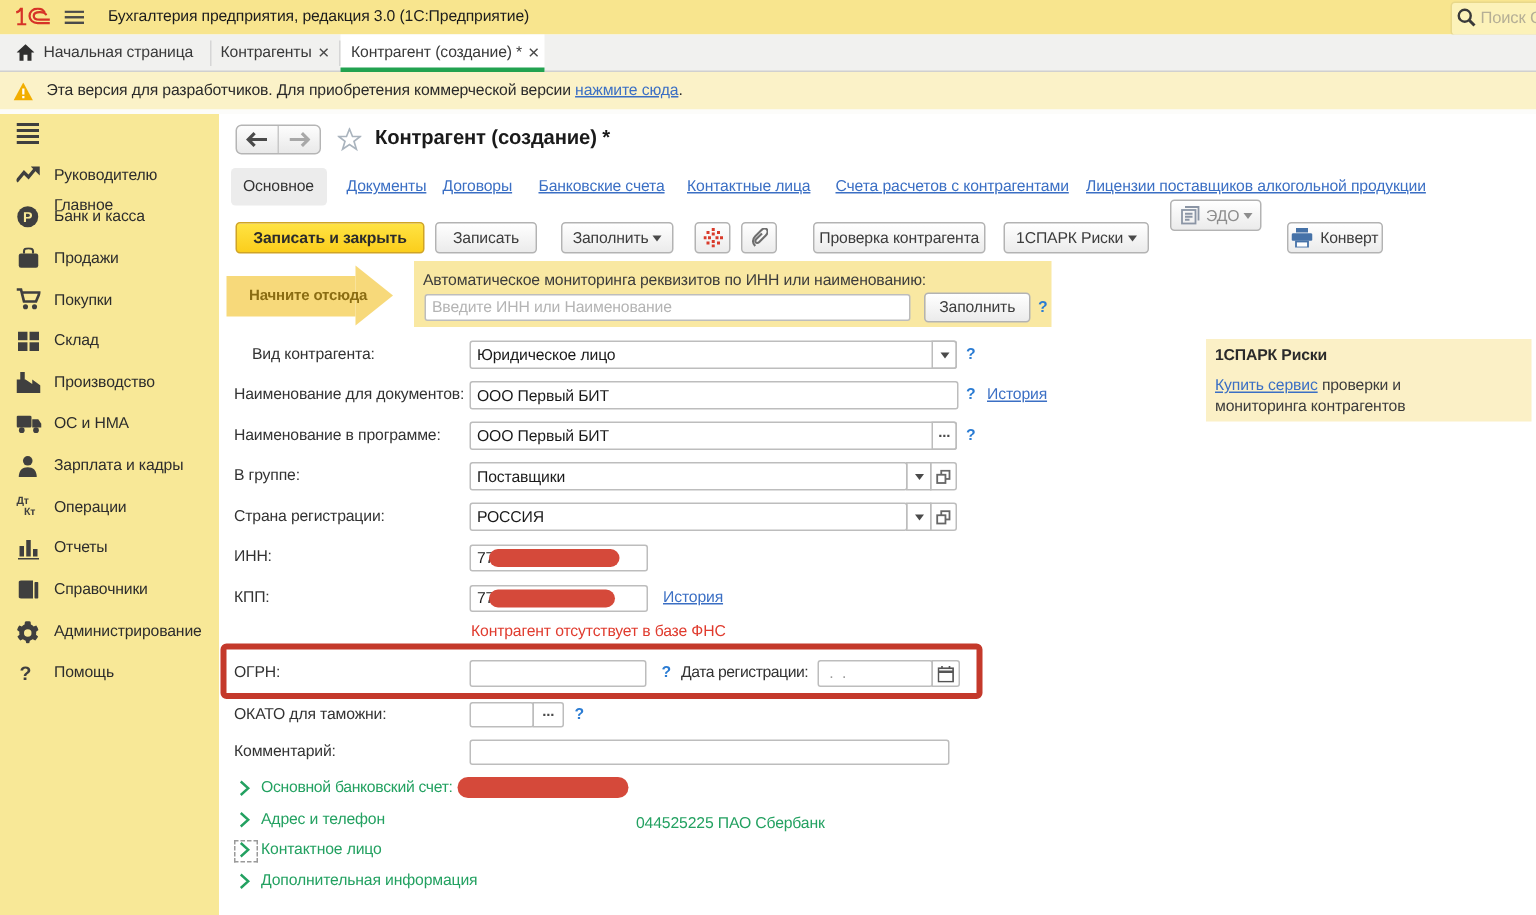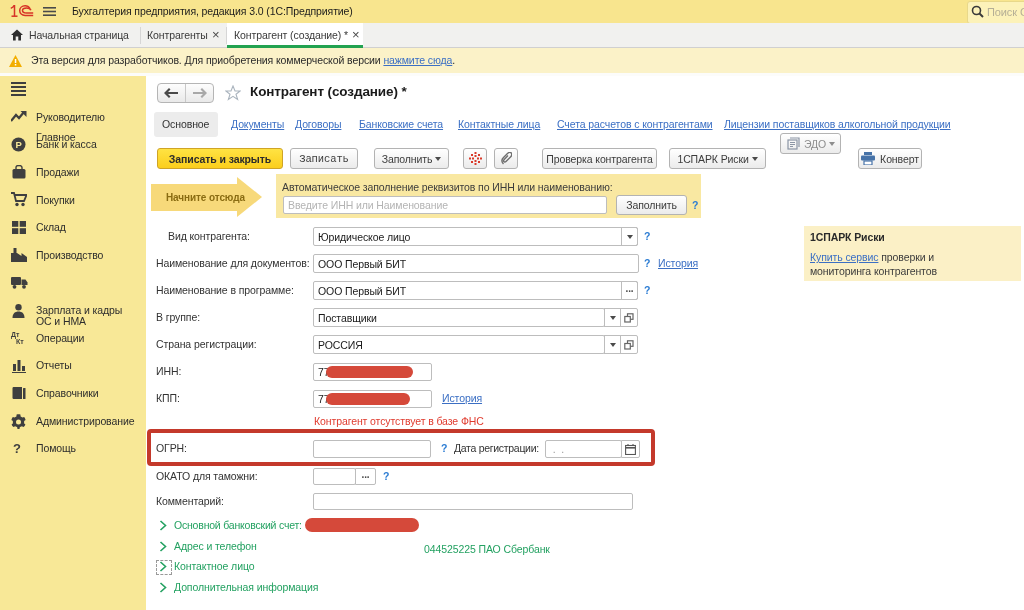--- a/index.html
+++ b/index.html
@@ -111,21 +111,21 @@
     </svg>
 <div class="abs" style="left:36px;top:249px;font-size:10.5px;color:#2d2d2d;">Производство</div>
 <svg class="abs" style="left:11px;top:277px;" width="17" height="12" viewBox="0 0 17 12">
       <g fill="#3f3f3f">
         <rect x="0" y="0" width="10" height="8" rx="1"></rect>
         <path d="M10.5 2.5 L14.5 2.5 L16.5 5.5 L16.5 8 L10.5 8 Z"></path>
         <circle cx="3.5" cy="9.8" r="1.9"></circle>
         <circle cx="13" cy="9.8" r="1.9"></circle>
       </g>
     </svg>
-<div class="abs" style="left:36px;top:276px;font-size:10.5px;color:#2d2d2d;margin-top:39px;">ОС и НМА</div>
+<div class="abs" style="left:36px;top:276px;font-size:10.5px;color:#2d2d2d;">ОС и НМА</div>
 <svg class="abs" style="left:12px;top:304px;" width="13" height="14" viewBox="0 0 13 14">
       <circle cx="6.5" cy="3.2" r="3.2" fill="#3f3f3f"></circle>
       <path d="M0.5 14 C0.5 9.5 3 7.5 6.5 7.5 C10 7.5 12.5 9.5 12.5 14 Z" fill="#3f3f3f"></path>
     </svg>
 <div class="abs" style="left:36px;top:304px;font-size:10.5px;color:#2d2d2d;">Зарплата и кадры</div>
 <div class="abs" style="left:11px;top:331px;width:16px;height:14px;font-size:7px;font-weight:bold;color:#3f3f3f;line-height:7px;">Дт<br><span style="margin-left:5px;">Кт</span></div>
 <div class="abs" style="left:36px;top:332px;font-size:10.5px;color:#2d2d2d;">Операции</div>
 <svg class="abs" style="left:12px;top:359px;" width="14" height="14" viewBox="0 0 14 14">
       <g fill="#3f3f3f">
         <rect x="1" y="5" width="3" height="7"></rect>
@@ -169,21 +169,21 @@
 <div class="abs" style="left:154px;top:112px;width:64px;height:25px;background:#ececec;border-radius:3px;"></div>
 <div class="abs" style="left:162px;top:118px;font-size:10.5px;color:#333;">Основное</div>
 <a class="lnk abs" style="left:231px;top:118px;" href="#">Документы</a>
 <a class="lnk abs" style="left:295px;top:118px;" href="#">Договоры</a>
 <a class="lnk abs" style="left:359px;top:118px;" href="#">Банковские счета</a>
 <a class="lnk abs" style="left:458px;top:118px;" href="#">Контактные лица</a>
 <a class="lnk abs" style="left:557px;top:118px;" href="#">Счета расчетов с контрагентами</a>
 <a class="lnk abs" style="left:724px;top:118px;" href="#">Лицензии поставщиков алкогольной продукции</a>
 
 <div class="btn" style="left:157px;top:148px;width:126px;height:21px;background:linear-gradient(#ffe343,#fbce1c);border-color:#cfa426;font-weight:bold;color:#2b2b2b;">Записать и закрыть</div>
-<div class="btn" style="left:290px;top:148px;width:68px;height:21px;font-family:Liberation Mono, monospace;">Записать</div>
+<div class="btn" style="left:290px;top:148px;width:68px;height:21px;">Записать</div>
 <div class="btn" style="left:374px;top:148px;width:75px;height:21px;">Заполнить&nbsp;<span class="caret"></span></div>
 <div class="btn" style="left:463px;top:148px;width:24px;height:21px;">
     <svg width="13" height="13" viewBox="0 0 13 13">
       <g fill="#d93b2b">
         <rect x="5.5" y="0" width="2" height="2"></rect>
         <rect x="5.5" y="3" width="2" height="2"></rect>
         <rect x="5.5" y="8" width="2" height="2"></rect>
         <rect x="5.5" y="11" width="2" height="2"></rect>
         <rect x="0" y="5.5" width="2" height="2"></rect>
         <rect x="3" y="5.5" width="2" height="2"></rect>
@@ -215,21 +215,21 @@
         <rect x="3" y="0" width="8" height="3"></rect>
         <rect x="0" y="3.5" width="14" height="5" rx="1"></rect>
         <rect x="3" y="9" width="8" height="4" fill="#fff" stroke="#4672a8" stroke-width="1.2"></rect>
       </g>
     </svg>Конверт</div>
 
 <div class="abs" style="left:276px;top:174px;width:425px;height:44px;background:#f9e8a2;"></div>
 <div class="abs" style="left:151px;top:184px;width:86px;height:27px;background:#f7d97a;"></div>
 <div class="abs" style="left:237px;top:177px;width:0;height:0;border-top:20.5px solid transparent;border-bottom:20.5px solid transparent;border-left:25px solid #f7d97a;"></div>
 <div class="abs" style="left:166px;top:192px;font-size:10px;font-weight:bold;color:#8a6c12;">Начните отсюда</div>
-<div class="abs" style="left:282px;top:181px;font-size:10.5px;color:#3c3c3c;">Автоматическое заполнение реквизитов по ИНН или наименованию:</div>
+<div class="abs" style="left:282px;top:181px;font-size:10.5px;color:#3c3c3c;">Автоматическое мониторинга реквизитов по ИНН или наименованию:</div>
 <div class="fld" style="left:283px;top:196px;width:324px;height:18px;color:#b4b4b4;">Введите ИНН или Наименование</div>
 <div class="btn" style="left:616px;top:195px;width:71px;height:20px;">Заполнить</div>
 <div class="abs q" style="left:692px;top:199px;">?</div>
 
 <div id="form">
 
 <div class="abs lbl" style="left:156px;top:230px;margin-left:12px;">Вид контрагента:</div>
 <div class="fld" style="left:313px;top:227px;width:325px;height:19px;">Юридическое лицо</div>
 <div class="abs" style="left:621px;top:227px;width:17px;height:19px;border:1px solid #bdbdbd;border-radius:0 2px 2px 0;box-sizing:border-box;display:flex;align-items:center;justify-content:center;">
       <span class="caret"></span>

